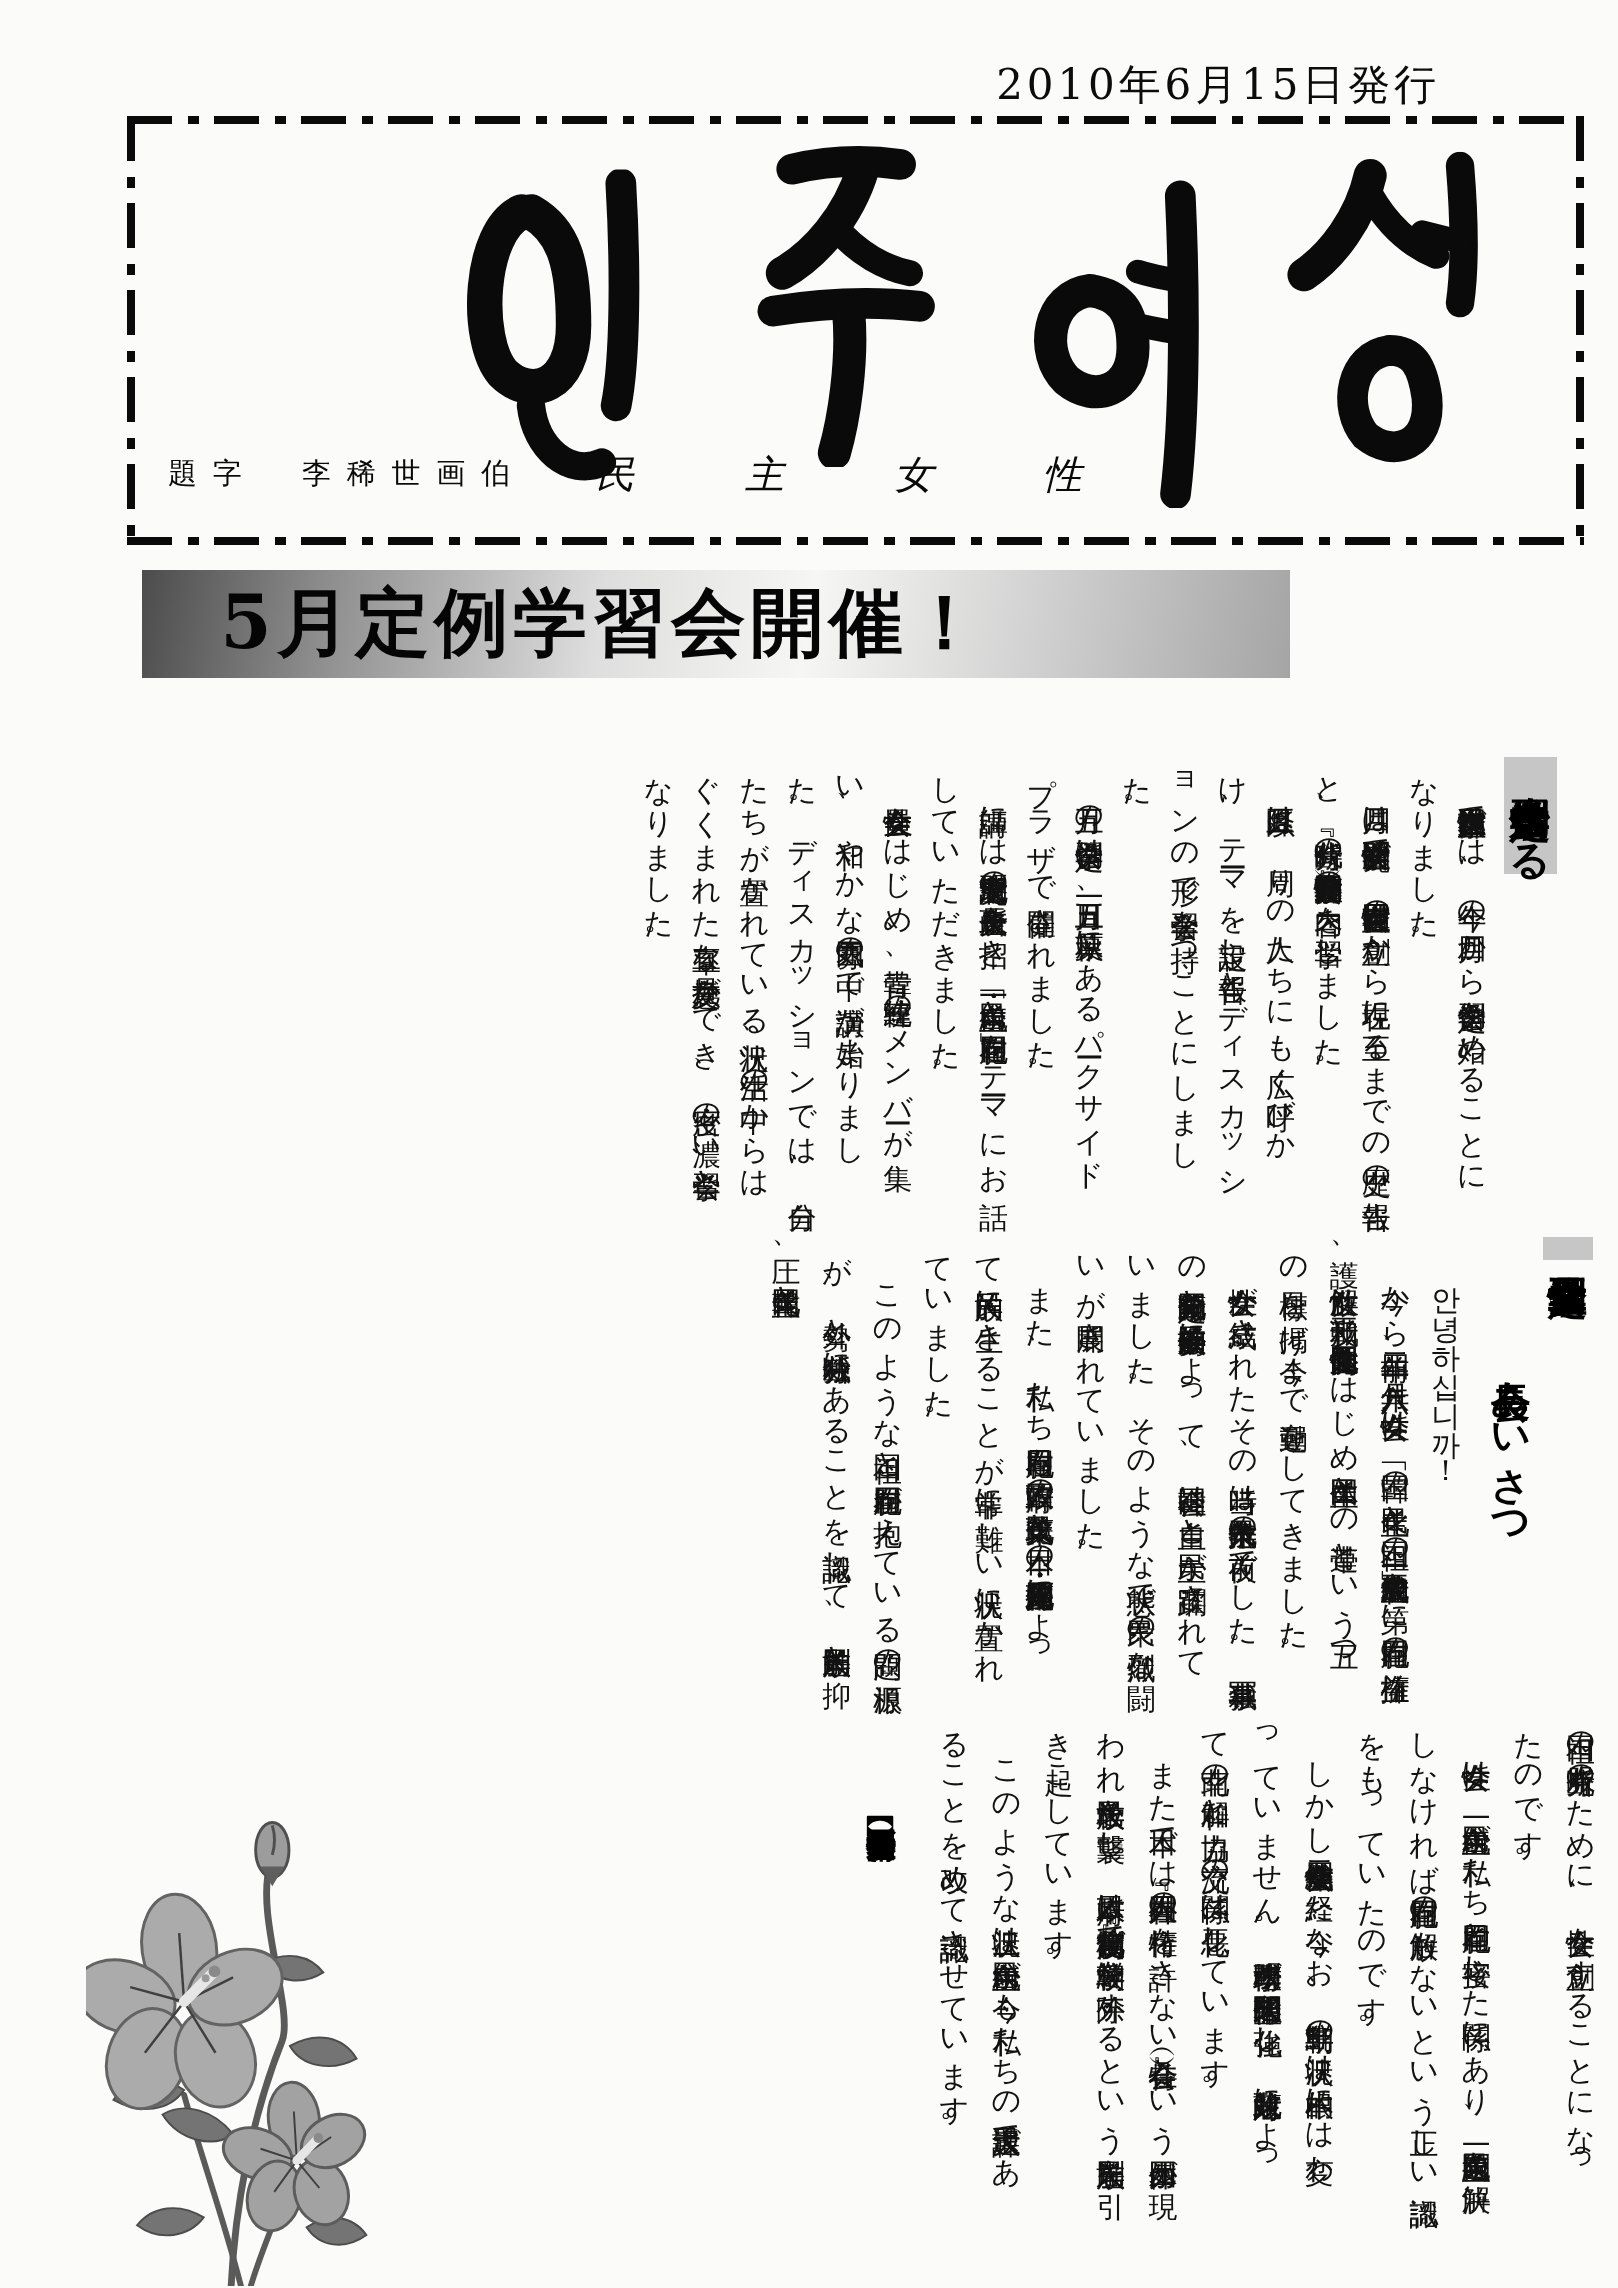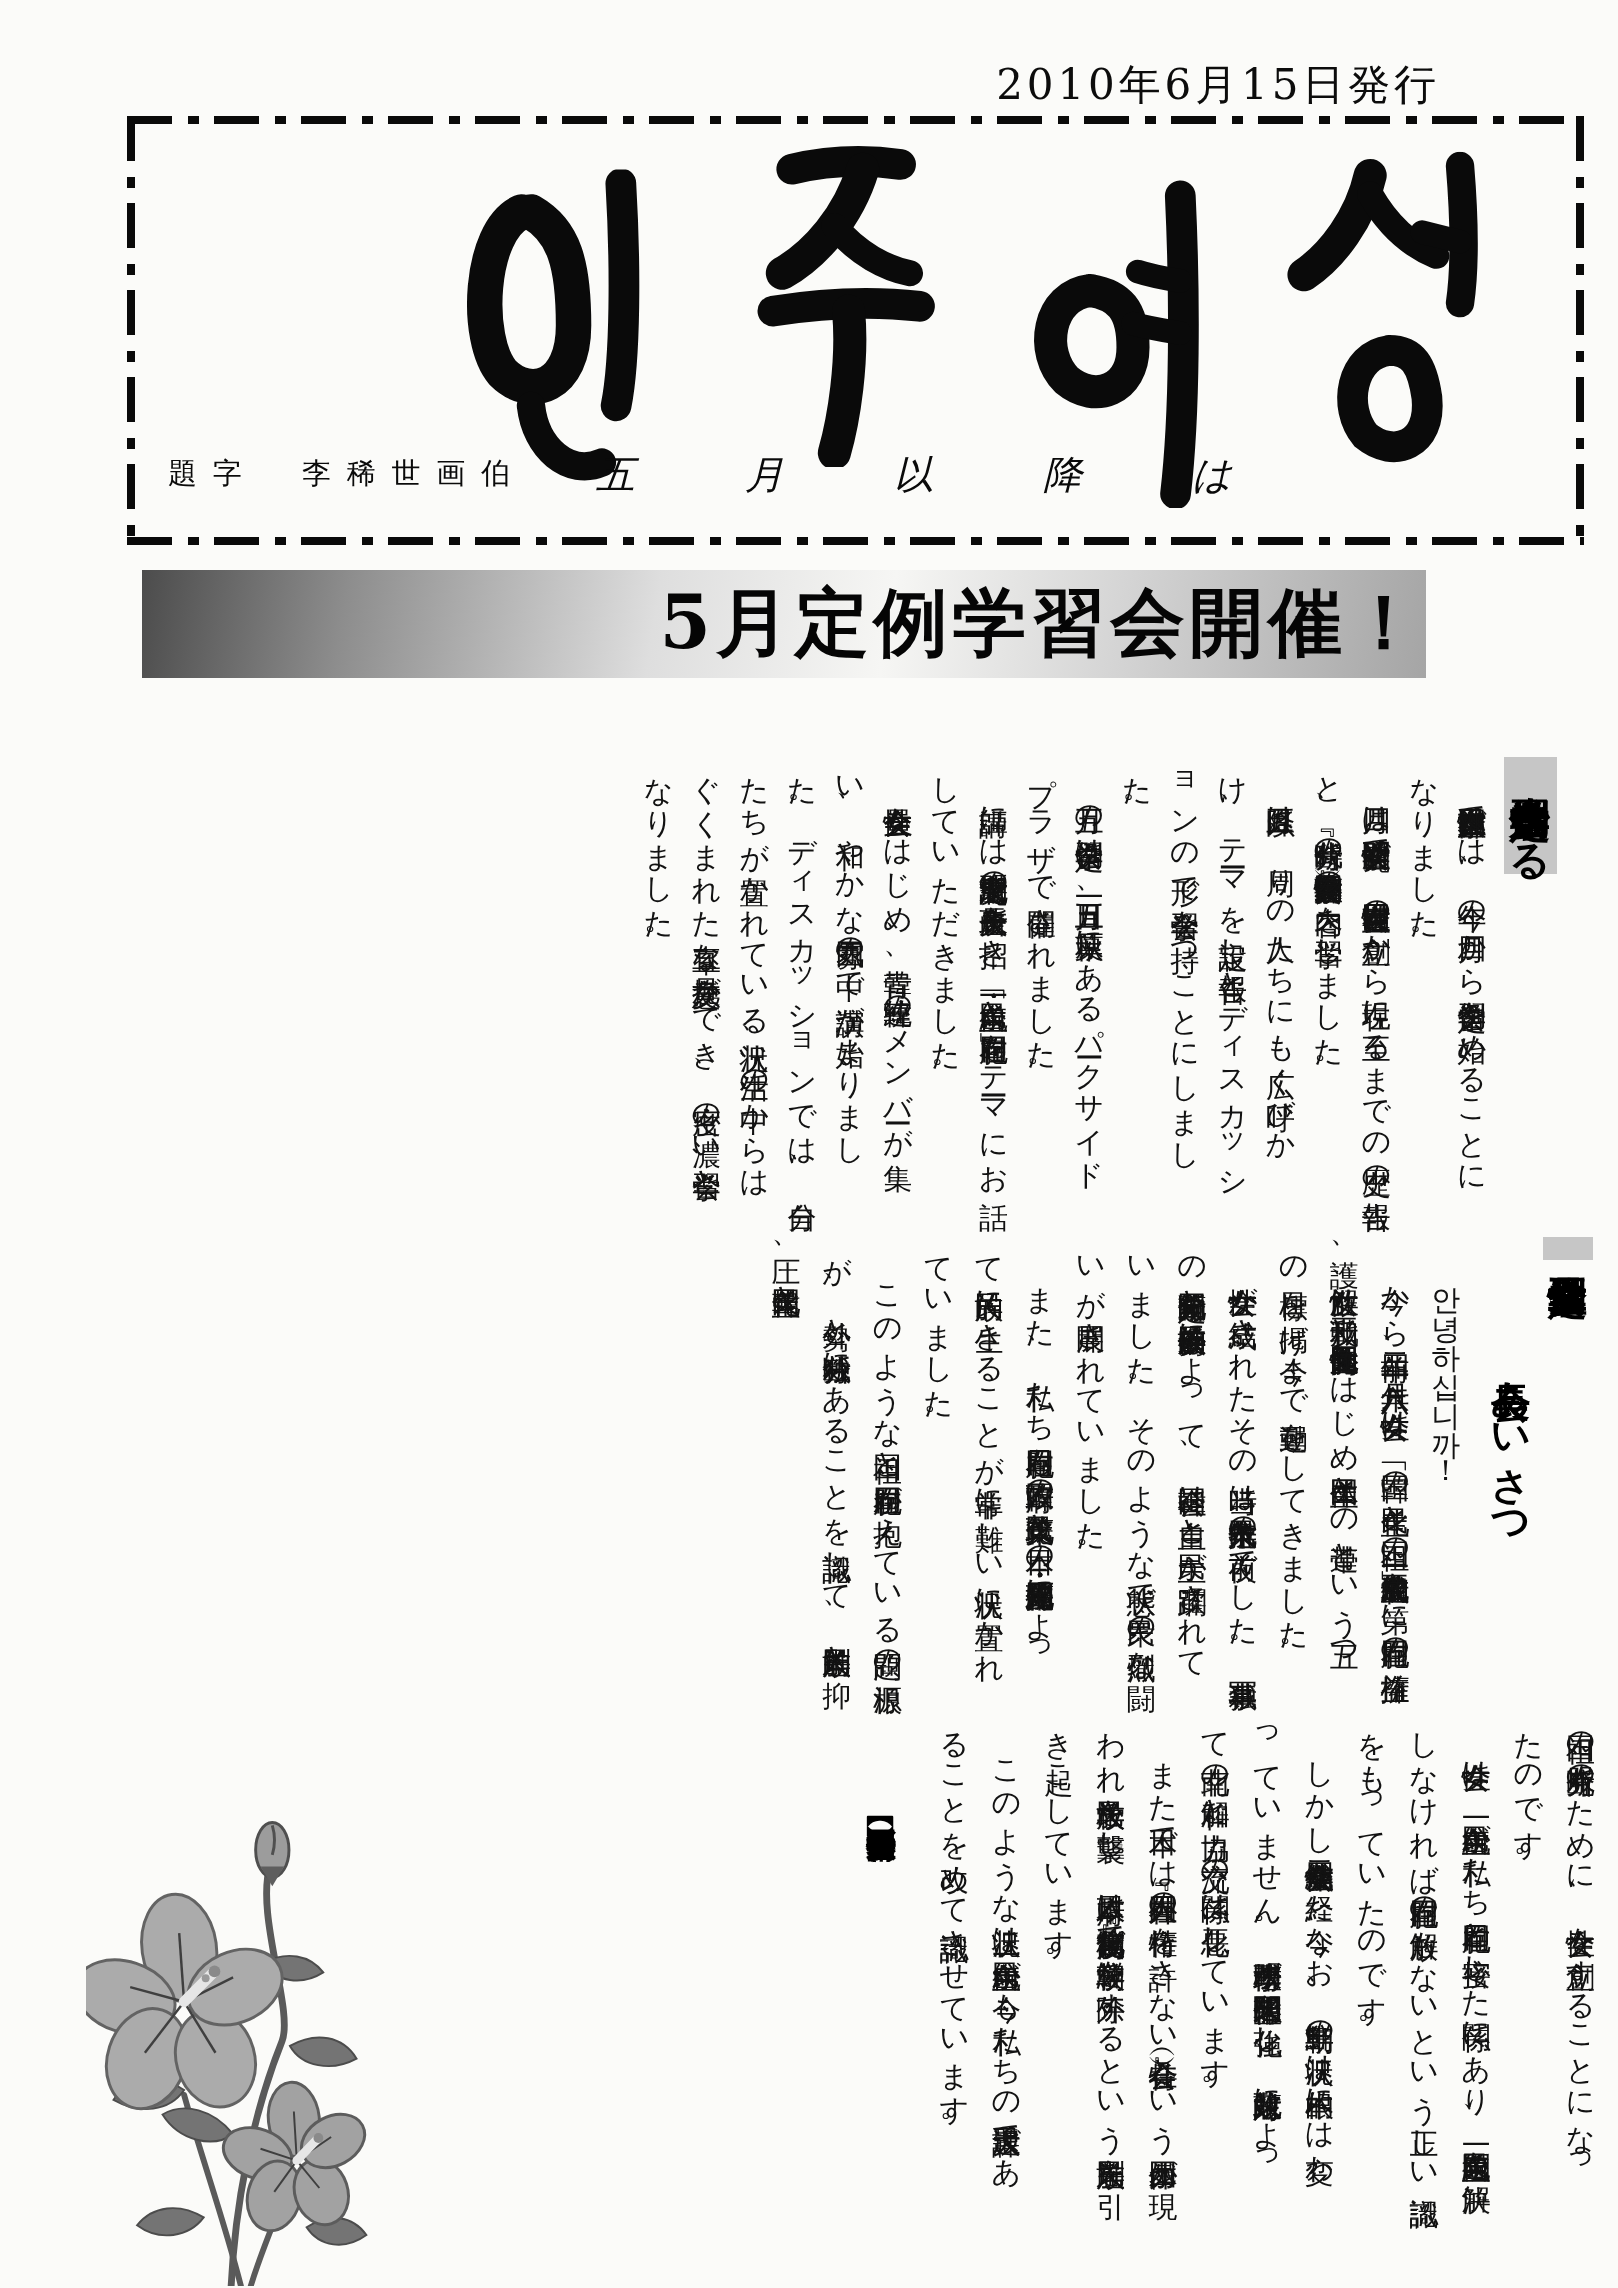--- a/index.html
+++ b/index.html
@@ -34,23 +34,23 @@
     font-family:"DejaVu Sans","Liberation Sans",sans-serif;
     font-size:29px;font-weight:400;letter-spacing:15.7px;color:#0a0a0a;margin-top:12px;
   }
   #caption-right{
     left:469px;bottom:43px;
     font-style:italic;font-size:39px;letter-spacing:110px;color:#0a0a0a;
     font-family:"DejaVu Serif","Liberation Serif",serif;
   }
   
   #banner{
-    left:142px;top:570px;width:1284px;height:108px;box-sizing:border-box;
+    left:142px;top:570px;width:1148px;height:108px;box-sizing:border-box;
     background:linear-gradient(99deg,#4c4c4c 0%,#8d8d8d 16%,#dedede 40%,#f6f6f4 58%,#d4d4d4 76%,#a5a5a5 100%);
-    display:flex;align-items:center;justify-content:flex-end;
+    display:flex;align-items:center;justify-content:center;padding-right:225px;
   }
   #banner-title{
     font-size:74px;font-weight:700;letter-spacing:4.9px;color:#050505;
     font-family:"DejaVu Serif","Liberation Serif",serif;
   }
   
   .band{
     position:absolute;writing-mode:vertical-rl;color:#121212;
     font-family:"DejaVu Serif","Liberation Serif",serif;z-index:2;
   }
@@ -118,21 +118,21 @@
         <path d="M40,10 C36,28 24,44 12,52" stroke-width="14"></path>
         <path d="M40,18 C48,32 58,40 68,44" stroke-width="11"></path>
         <path d="M78,6 C80,30 80,50 78,64" stroke-width="12"></path>
         <path d="M62,34 L78,38" stroke-width="10"></path>
         <path d="M48,84 C32,86 28,108 38,120 C50,130 66,124 64,104 C62,90 58,84 48,84" stroke-width="13"></path>
       </g>
     </svg>
   </div>
 
   <div class="abs" id="caption-left">題字　李稀世画伯</div>
-  <div class="abs" id="caption-right">五月以降は</div>
+  <div class="abs" id="caption-right">民主女性</div>
 </div>
 
 <div class="abs" id="banner">
   <span id="banner-title">5月定例学習会開催！</span>
 </div>
 
 <div class="band" id="band1">
   <h2><span class="hl">定例学習会始まる</span></h2>
   <p>在日韓国民主女性会東京本部では、今年の四月から定例学習会を始めることになりました。</p>
   <p>四月は女性問題研究学習会で、在日韓国民主女性会の創立から現在に至るまでの歴史の報告と、『分断時代の韓国女性運動』（李効再氏著）の内容を学習しました。</p>

